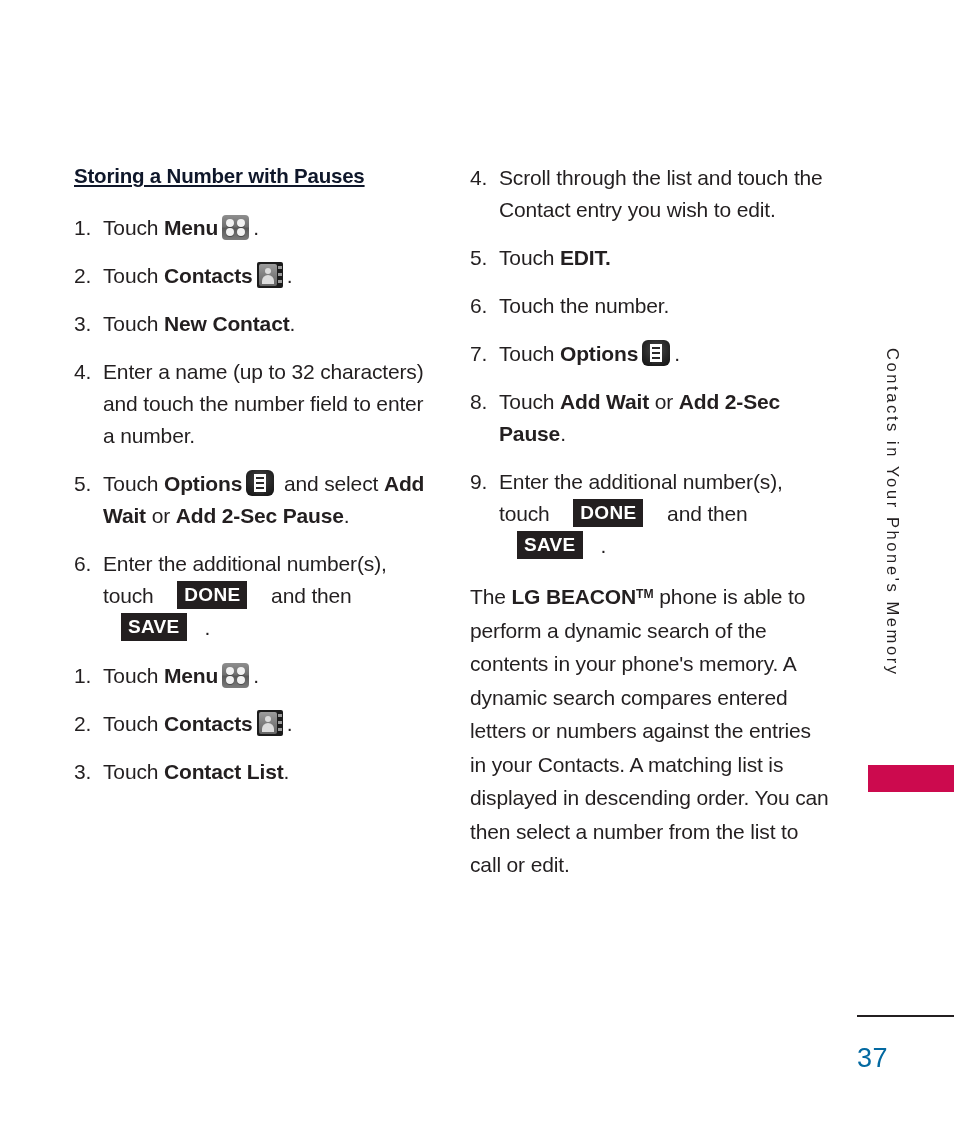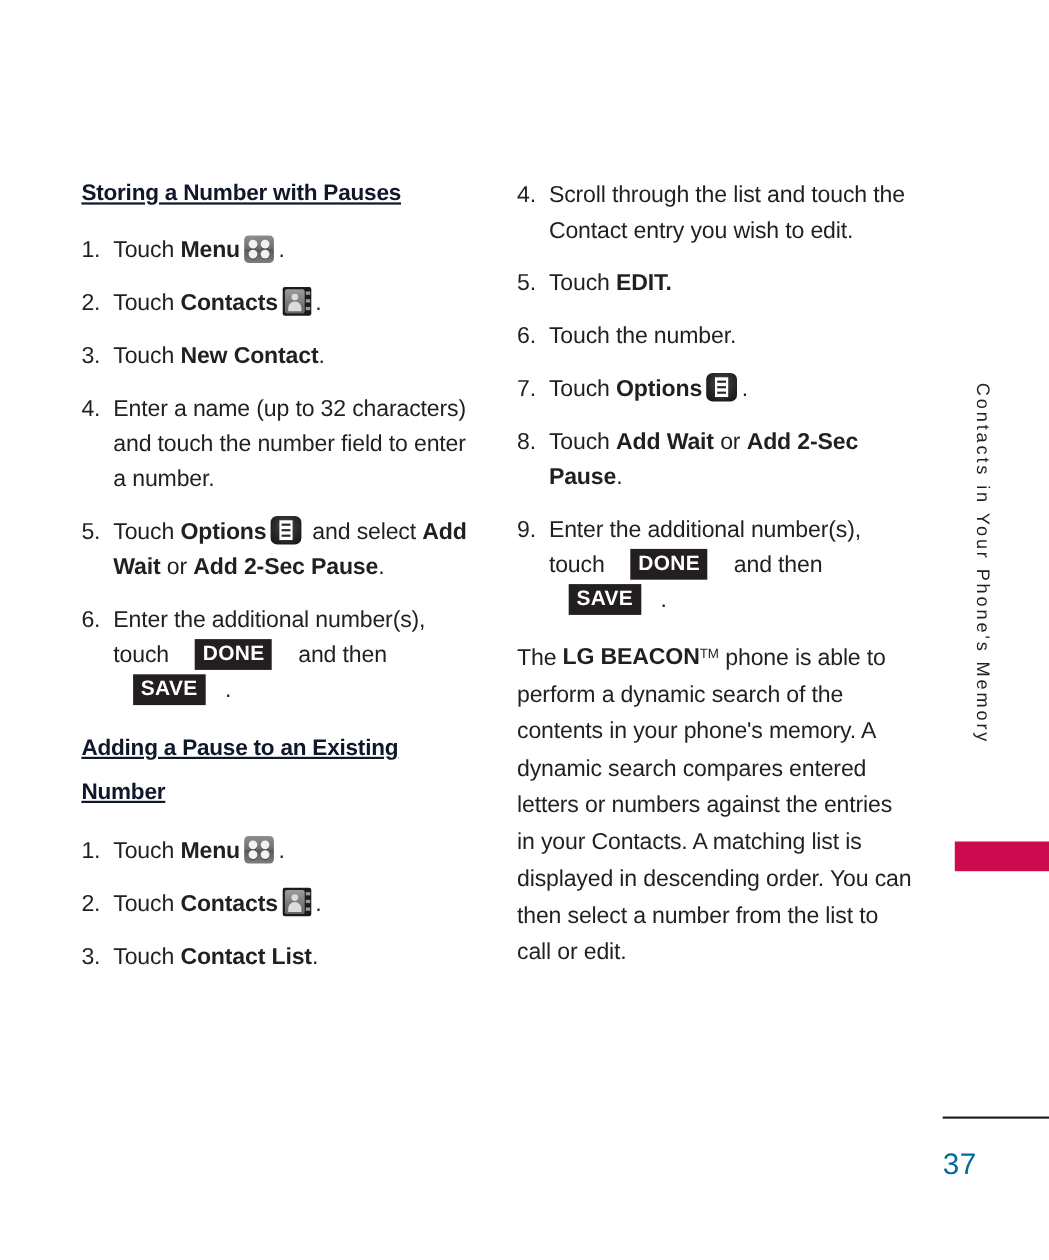--- a/index.html
+++ b/index.html
@@ -76,21 +76,21 @@
   
   p.body {
     margin: 0;
     font-size: 21px;
     line-height: 33.5px;
     letter-spacing: -0.15px;
   }
   sup.tm {
     font-size: 0.58em;
     vertical-align: 0.52em;
-    font-weight: normal;
+    font-weight: bold;
     letter-spacing: 0;
   }
 
   
   .key {
     display: inline-block;
     background: #231f20;
     color: #ffffff;
     font-weight: bold;
     font-size: 19px;
@@ -263,21 +263,20 @@
               <b></b>
             </span></span><span> and select </span><b>Add Wait</b><span> or </span><b>Add 2-Sec Pause</b><span>.</span>
       </li>
 
       <li>
         <span class="num">6.</span><span>Enter the additional number(s), touch </span><span class="key">DONE</span><span> and then </span><span class="key">SAVE</span><span>.</span>
       </li>
 
     </ol>
 
-    <h2 class="h-sub spaced">Adding a Pause to an Existing Number</h2>
 
     <ol class="steps">
 
       <li>
         <span class="num">1.</span><span>Touch </span><b>Menu</b><span class="icon icon-menu"><i></i><i></i><i></i><i></i></span><span>.</span>
       </li>
 
       <li>
         <span class="num">2.</span><span>Touch </span><b>Contacts</b><span class="icon icon-contacts"><span class="cover"></span><span class="head"></span><span class="torso"></span><span class="tab1"></span><span class="tab2"></span><span class="tab3"></span></span><span>.</span>
       </li>

